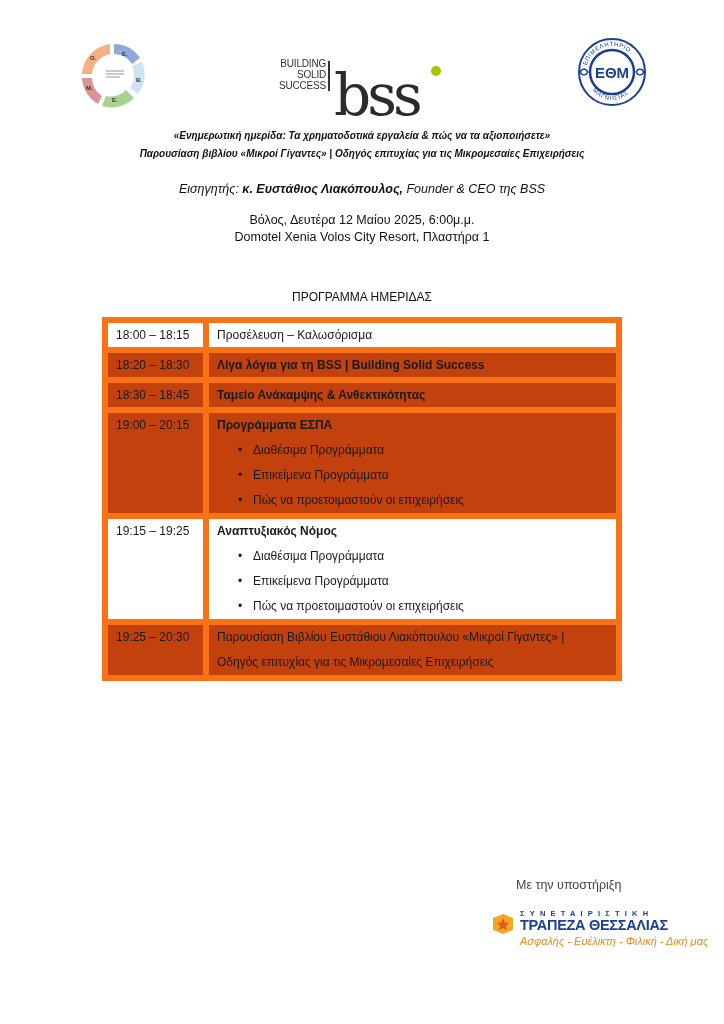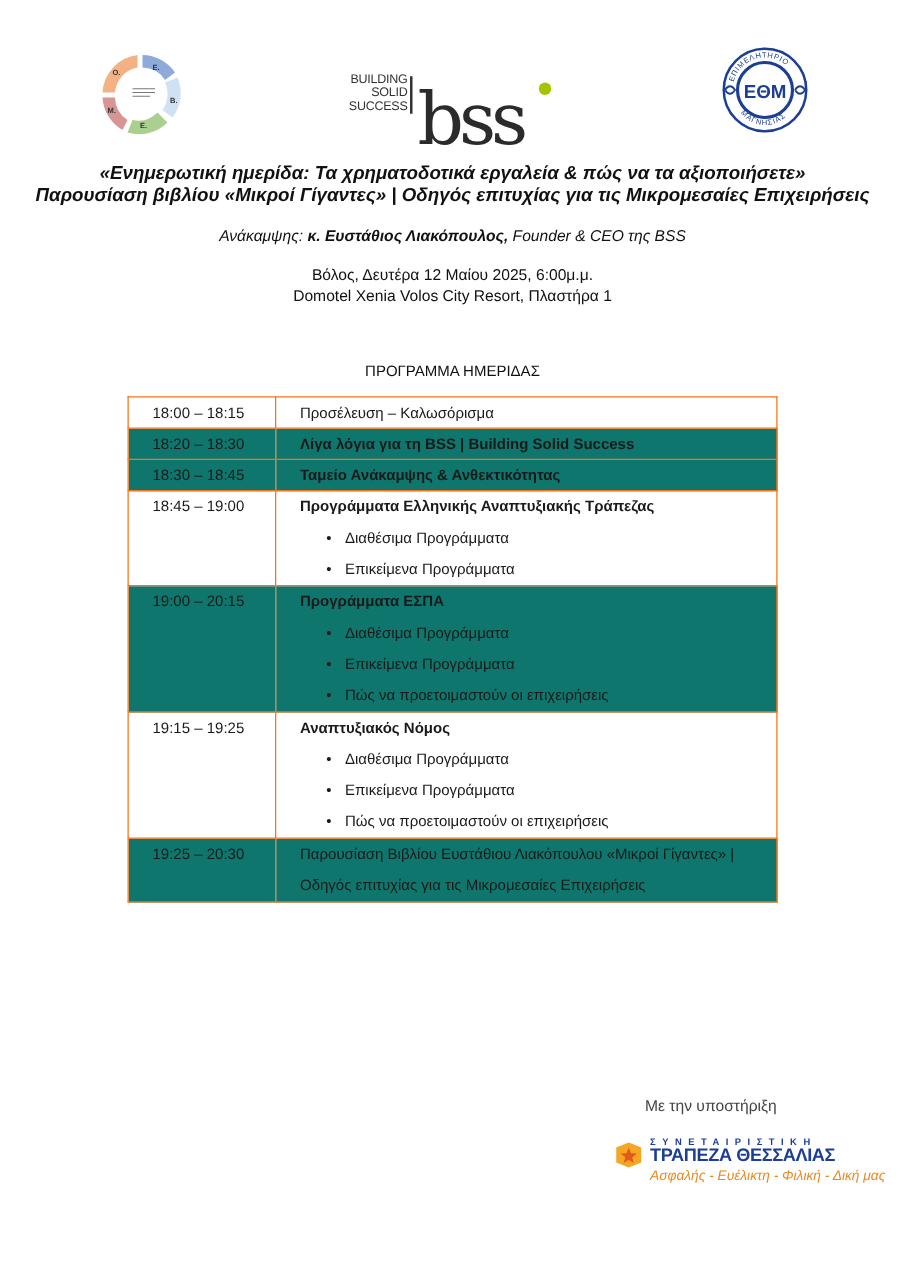--- a/index.html
+++ b/index.html
@@ -10,35 +10,35 @@
   .logo-left { position: absolute; left: 74px; top: 38px; width: 80px; height: 75px; }
   .logo-bss { position: absolute; left: 276px; top: 44px; width: 175px; height: 60px; }
   .bss-small { position: absolute; left: 0; top: 14px; font-size: 10px; line-height: 11px; text-align: right; width: 50px; color: #333; letter-spacing: -0.2px; }
   .bss-bar { position: absolute; left: 52px; top: 17px; width: 2px; height: 30px; background: #333; }
   .bss-big { position: absolute; left: 58px; top: -6px; font-family: "DejaVu Serif", serif; font-size: 58px; color: #2b2b2b; letter-spacing: -4px; line-height: 66px; margin-top: 24px; }
   .bss-dot { position: absolute; left: 155px; top: 22px; width: 10px; height: 10px; border-radius: 50%; background: #a6c400; }
   .logo-right { position: absolute; left: 576px; top: 36px; width: 72px; height: 72px; }
 
   
   .title1, .title2 { position: absolute; left: 0; width: 724px; text-align: center;
-         font-family: "Liberation Sans", sans-serif; font-style: italic; font-weight: bold; font-size: 15px; color: #111; }
+         font-family: "Liberation Sans", sans-serif; font-style: italic; font-weight: bold; font-size: 10px; color: #111; }
   .title1 { top: 130px; }
   .title2 { top: 148px; }
   .speaker { position: absolute; left: 0; width: 724px; top: 182px; text-align: center; font-style: italic; font-size: 12.5px; color: #111; }
   .speaker b { font-weight: bold; }
   .place1, .place2 { position: absolute; left: 0; width: 724px; text-align: center; font-size: 12.5px; color: #111; }
   .place1 { top: 213px; }
   .place2 { top: 230px; }
   .prog-title { position: absolute; left: 0; width: 724px; top: 290px; text-align: center; font-size: 12px; color: #111; font-weight: normal; }
 
   
   .schedule { position: absolute; left: 102px; top: 317px; width: 520px; border-collapse: collapse; font-size: 12px; }
-  .schedule td { border: 1px solid #f97316; padding: 0 19px; vertical-align: top; }
+  .schedule td { border: 6px solid #f97316; padding: 0 8px; vertical-align: top; }
   .schedule td.time { width: 79px; }
-  .schedule tr.shaded td { background: #0f766e; }
+  .schedule tr.shaded td { background: #c2410c; }
   .schedule tr.h25 td { height: 24px; line-height: 24px; }
   .schedule td.section { text-align: center; }
   .schedule .bold { font-weight: bold; }
   .bullets { list-style: none; margin: 0; padding: 0; }
   .bullets li { height: 25px; line-height: 25px; padding-left: 36px; position: relative; }
   .bullets li::before { content: "\2022"; position: absolute; left: 21px; }
   .cell-line { height: 25px; line-height: 25px; }
   .wrap-line { line-height: 25px; }
 
   
@@ -96,50 +96,40 @@
     </text>
     <text x="36" y="42" text-anchor="middle" font-size="15" font-weight="bold" fill="#1c3f94" font-family="Liberation Sans, sans-serif">ΕΘΜ</text>
     <path d="M4 36 q4 -6 8 0 q-4 6 -8 0" fill="none" stroke="#1c3f94" stroke-width="1.5"></path>
     <path d="M60 36 q4 -6 8 0 q-4 6 -8 0" fill="none" stroke="#1c3f94" stroke-width="1.5"></path>
   </svg>
 </div>
 
 <div class="title1">«Ενημερωτική ημερίδα: Τα χρηματοδοτικά εργαλεία &amp; πώς να τα αξιοποιήσετε»</div>
 <div class="title2">Παρουσίαση βιβλίου «Μικροί Γίγαντες» | Οδηγός επιτυχίας για τις Μικρομεσαίες Επιχειρήσεις</div>
 <div class="speaker">
-  <span>Ανάκαμψης: </span><b>κ. Ευστάθιος Λιακόπουλος,</b><span> Founder &amp; CEO της BSS</span>
+  <span>Εισηγητής: </span><b>κ. Ευστάθιος Λιακόπουλος,</b><span> Founder &amp; CEO της BSS</span>
 </div>
 <div class="place1">Βόλος, Δευτέρα 12 Μαίου 2025, 6:00μ.μ.</div>
 <div class="place2">Domotel Xenia Volos City Resort, Πλαστήρα 1</div>
 
 <div class="prog-title">ΠΡΟΓΡΑΜΜΑ ΗΜΕΡΙΔΑΣ</div>
 
 <table class="schedule">
   <tbody>
       <tr class="h25">
     <td class="time">18:00 – 18:15</td>
     <td>Προσέλευση – Καλωσόρισμα</td>
   </tr>
   <tr class="h25 shaded">
     <td class="time">18:20 – 18:30</td>
     <td class="bold">Λίγα λόγια για τη BSS | Building Solid Success</td>
   </tr>
   <tr class="h25 shaded">
     <td class="time">18:30 – 18:45</td>
     <td class="bold">Ταμείο Ανάκαμψης &amp; Ανθεκτικότητας</td>
-  </tr>
-  <tr>
-    <td class="time cell-line">18:45 – 19:00</td>
-    <td>
-      <div class="bold cell-line">Προγράμματα Ελληνικής Αναπτυξιακής Τράπεζας</div>
-      <ul class="bullets">
-        <li>Διαθέσιμα Προγράμματα</li>
-        <li>Επικείμενα Προγράμματα</li>
-      </ul>
-    </td>
   </tr>
   <tr class="shaded">
     <td class="time cell-line">19:00 – 20:15</td>
     <td>
       <div class="bold cell-line">Προγράμματα ΕΣΠΑ</div>
       <ul class="bullets">
         <li>Διαθέσιμα Προγράμματα</li>
         <li>Επικείμενα Προγράμματα</li>
         <li>Πώς να προετοιμαστούν οι επιχειρήσεις</li>
       </ul>

